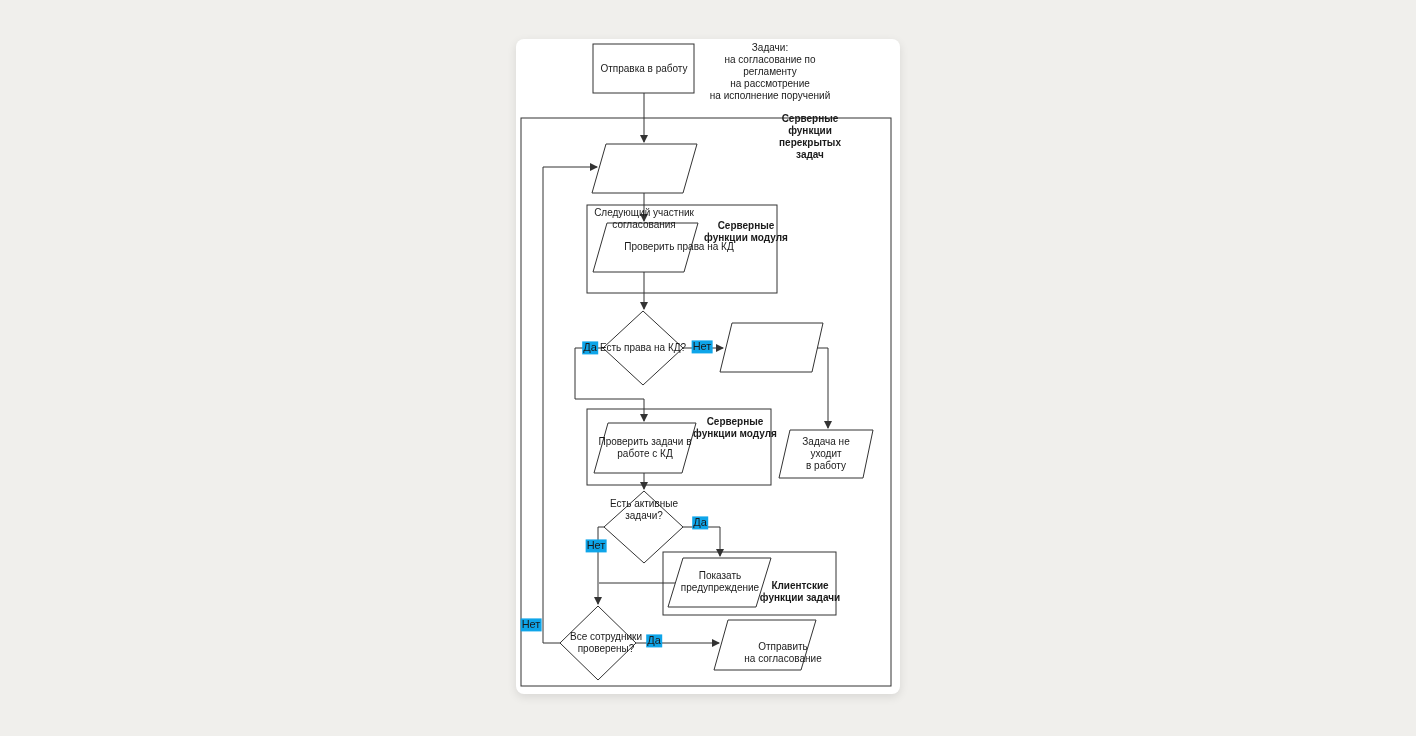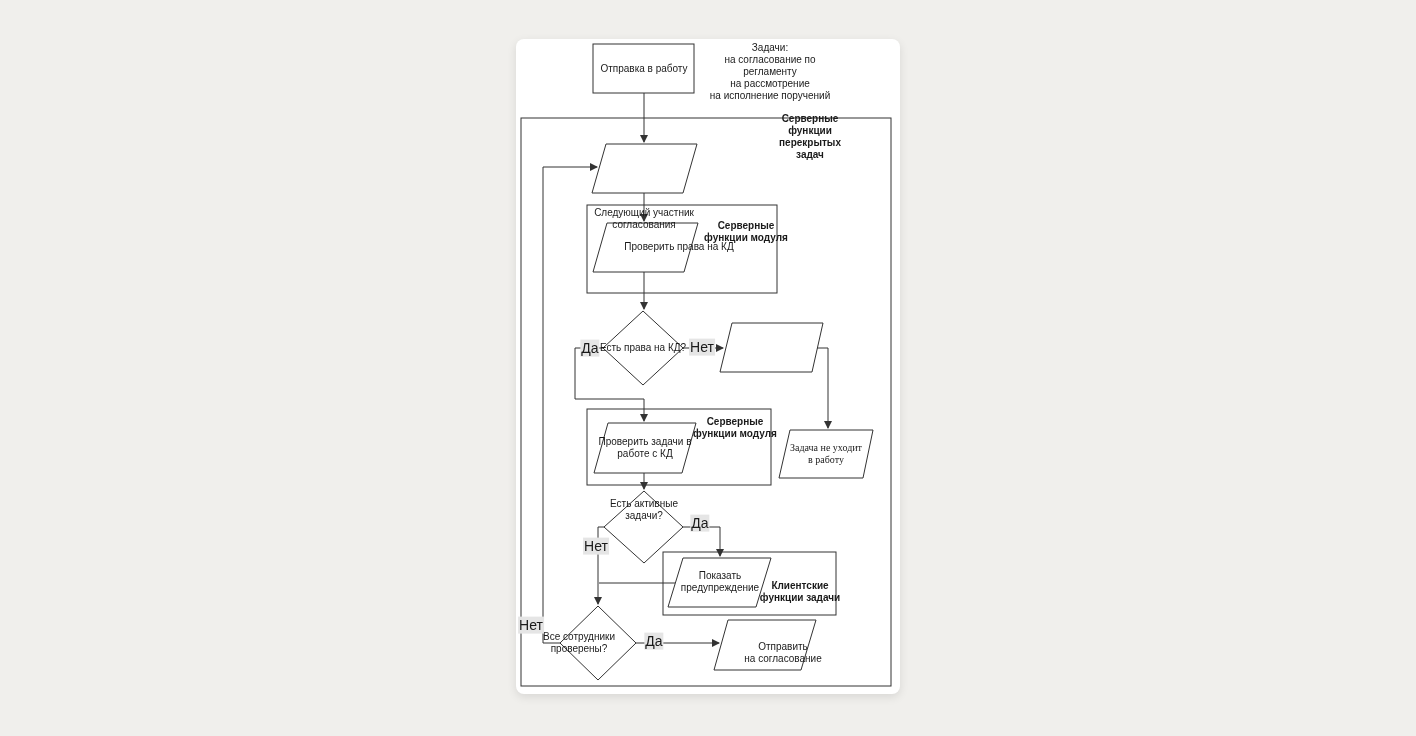--- a/index.html
+++ b/index.html
@@ -19,21 +19,21 @@
   .lbl{
     position:absolute;
     transform:translate(-50%,-50%);
     white-space:pre-line;
     text-align:center;
     font-size:10px;
     line-height:1.2;
     color:#1a1a1a;
   }
   .lbl.bold{font-weight:bold;}
-  .lbl.edge{font-size:14px;background:#e5e5e5;padding:0 1px;}
+  .lbl.edge{font-size:11px;background:#0ea5e9;padding:0 1px;}
   .shape{fill:#ffffff;stroke:#333333;stroke-width:1;}
   .container-box{fill:none;stroke:#333333;stroke-width:1;}
   .edge-line{fill:none;stroke:#333333;stroke-width:1;}
 </style>
 </head>
 <body>
 
 <div class="card">
   <svg width="384" height="655" viewBox="0 0 384 655">
     <defs>
@@ -83,29 +83,29 @@
   <div class="lbl" style="left:128px;top:144px;margin-top:36px;">Следующий участник
 согласования</div>
   <div class="lbl bold" style="left:230px;top:193px;">Серверные
 функции модуля</div>
   <div class="lbl" style="left:130px;top:208px;margin-left:33px;">Проверить права на КД</div>
   <div class="lbl" style="left:127px;top:309px;">Есть права на КД?</div>
   <div class="lbl bold" style="left:219px;top:389px;">Серверные
 функции модуля</div>
   <div class="lbl" style="left:129px;top:409px;">Проверить задачи в
 работе с КД</div>
-  <div class="lbl" style="left:310px;top:415px;font-family:Liberation Serif, serif;">Задача не уходит
+  <div class="lbl" style="left:310px;top:415px;">Задача не уходит
 в работу</div>
   <div class="lbl" style="left:128px;top:471px;">Есть активные
 задачи?</div>
   <div class="lbl bold" style="left:284px;top:532px;margin-top:21px;">Клиентские
 функции задачи</div>
   <div class="lbl" style="left:204px;top:543px;">Показать
 предупреждение</div>
-  <div class="lbl" style="left:63px;top:604px;">Все сотрудники
+  <div class="lbl" style="left:90px;top:604px;">Все сотрудники
 проверены?</div>
   <div class="lbl" style="left:267px;top:606px;margin-top:8px;">Отправить
 на согласование</div>
 
   <div class="lbl edge" style="left:74px;top:309px;">Да</div>
   <div class="lbl edge" style="left:186px;top:308px;">Нет</div>
   <div class="lbl edge" style="left:184px;top:484px;">Да</div>
   <div class="lbl edge" style="left:80px;top:507px;">Нет</div>
   <div class="lbl edge" style="left:138px;top:602px;">Да</div>
   <div class="lbl edge" style="left:15px;top:586px;">Нет</div>

